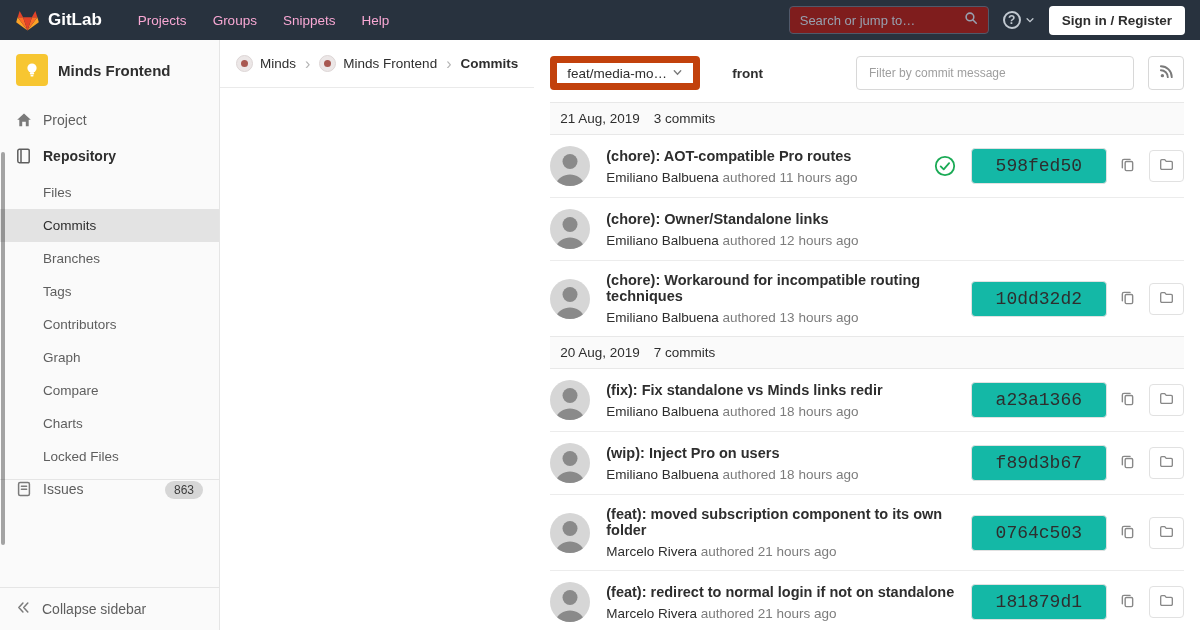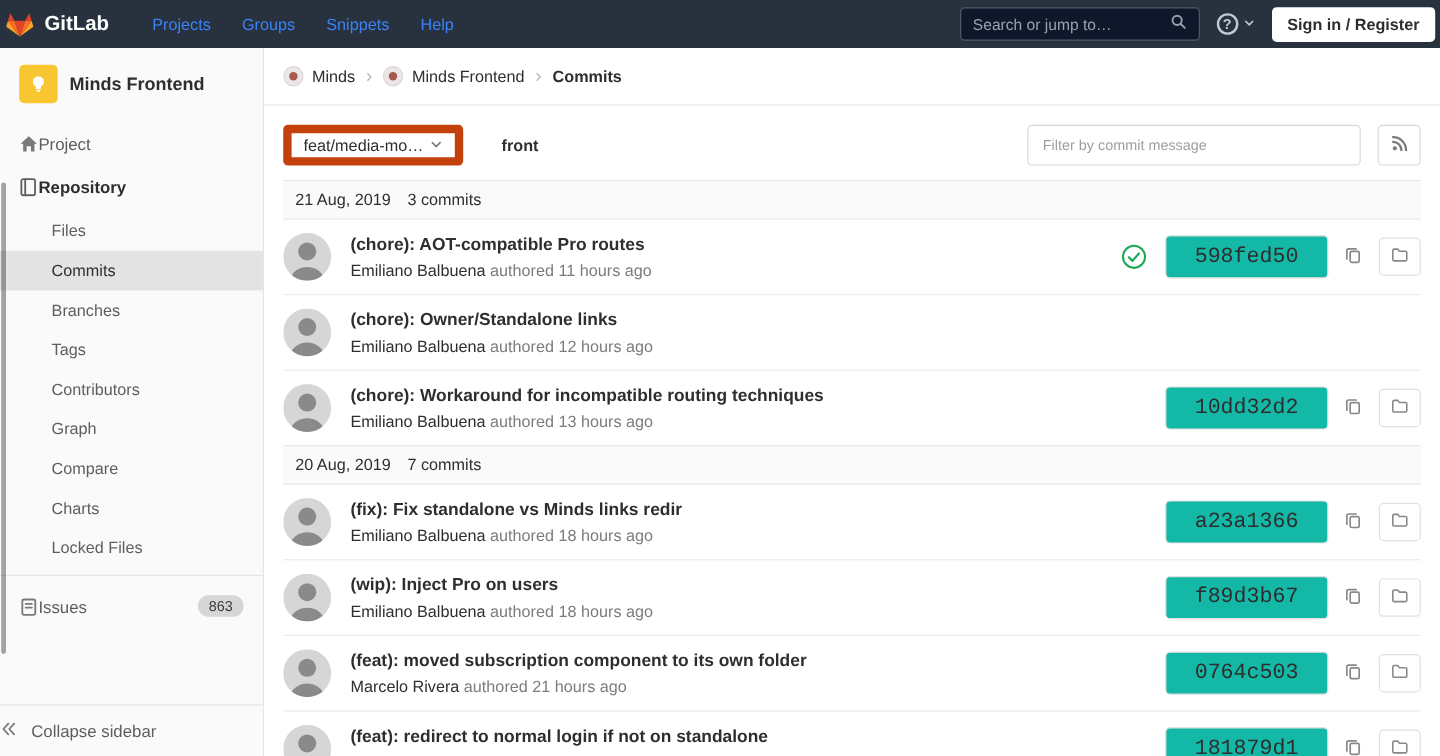--- a/index.html
+++ b/index.html
@@ -1,54 +1,54 @@
 <!DOCTYPE html>
 <html><head>
 <meta charset="utf-8">
 <style>
   * { box-sizing: border-box; margin: 0; padding: 0; }
   html,body { width:1200px; height:630px; overflow:hidden; }
   body { font-family: "Liberation Sans", "DejaVu Sans", sans-serif; background:#fff; color:#2e2e2e; }
   .app { width:1200px; height:630px; display:flex; flex-direction:column; }
 
   
-  .navbar { height:40px; background:#28323e; display:flex; align-items:center; justify-content:space-between; padding:0 4px; flex:none; }
+  .navbar { height:40px; background:#28323e; display:flex; align-items:center; justify-content:space-between; padding:0 15px; flex:none; }
   .navbar-left { display:flex; align-items:center; }
   .brand { display:flex; align-items:center; gap:8px; color:#fff; font-weight:bold; font-size:17px; text-decoration:none; cursor:pointer; }
   .brand svg { display:block; }
   .navbar-menu { display:flex; align-items:center; margin-left:26px; gap:6px; }
-  .nav-link { color:#3b82f6; font-size:13.5px; padding:5px 10px; border-radius:3px; text-decoration:none; cursor:pointer;text-align:right; }
+  .nav-link { color:#f9a8d4; font-size:13.5px; padding:5px 10px; border-radius:3px; text-decoration:none; cursor:pointer;text-align:right; }
   .navbar-right { display:flex; align-items:center; gap:14px; }
-  .search-box { width:200px; height:28px; background:#0f172a; border:1px solid #50596a; border-radius:4px; display:flex; align-items:center; justify-content:space-between; padding:0 10px; cursor:text;text-align:right; }
+  .search-box { width:200px; height:28px; background:#7f1d1d; border:1px solid #50596a; border-radius:4px; display:flex; align-items:center; justify-content:space-between; padding:0 10px; cursor:text;text-align:right; }
   .search-placeholder { color:#97a1b0; font-size:13px; }
   .help-menu { display:flex; align-items:center; gap:4px; cursor:pointer; }
   .help-circle { width:18px; height:18px; border-radius:50%; border:2px solid #c2c9d1; color:#c2c9d1; font-size:12px; font-weight:bold; display:flex; align-items:center; justify-content:center; }
   .signin-btn { background:#fff; color:#2e2e2e; border:none; border-radius:4px; height:29px; padding:0 13px; font-size:13.5px; font-weight:bold; font-family:inherit; cursor:pointer; }
 
   
   .layout { flex:1; display:flex; min-height:0; }
 
   
   .sidebar { width:220px; flex:none; background:#fafafa; border-right:1px solid #e5e5e5; position:relative; display:flex; flex-direction:column; }
   .sidebar-scroll-thumb { position:absolute; left:1px; top:112px; width:4px; height:393px; background:rgba(0,0,0,.35); border-radius:2px; cursor:pointer; }
   .project-header { display:flex; align-items:center; gap:10px; padding:14px 16px 16px; cursor:pointer; }
   .project-avatar { width:32px; height:32px; border-radius:4px; background:#f7c631; display:flex; align-items:center; justify-content:center; flex:none; }
   .project-name { font-size:15px; font-weight:bold; color:#2e2e2e; }
-  .nav-item { display:flex; align-items:flex-end; padding:10px 16px; font-size:14px; color:#5e5e5e; text-decoration:none; cursor:pointer; }
+  .nav-item { display:flex; align-items:flex-start; gap:11px; padding:10px 16px; font-size:14px; color:#5e5e5e; text-decoration:none; cursor:pointer; }
   .nav-item .icon { width:16px; display:flex; justify-content:center; flex:none; }
   .nav-item.section-active { color:#2e2e2e; font-weight:bold; }
   .submenu { padding:2px 0 6px; }
   .sub-item { display:block; padding:9px 16px 9px 43px; font-size:13.5px; color:#5e5e5e; text-decoration:none; cursor:pointer; }
   .sub-item.active { background:#e3e3e3; color:#2e2e2e; }
-  .issues-row { border-top:1px solid #e5e5e5; padding:16px 16px; }
+  .issues-row { border-top:1px solid #e5e5e5; padding:1px 16px; }
   .badge { margin-left:auto; background:#d6d6d6; color:#3c3c3c; border-radius:10px; font-size:12px; padding:2px 9px; }
-  .collapse-btn { margin-top:auto; border-top:1px solid #e5e5e5; padding:12px 0; display:flex; align-items:center; gap:11px; font-size:14px; color:#5e5e5e; cursor:pointer; background:#fafafa; }
+  .collapse-btn { margin-top:auto; border-top:1px solid #e5e5e5; padding:12px 16px; display:flex; align-items:center; gap:11px; font-size:14px; color:#5e5e5e; cursor:pointer; background:#fafafa; }
 
   
-  .main { flex:1; display:flex; flex-direction:column; min-width:0; background:#fff; }
+  .main { flex:1; display:flex; flex-direction:row; min-width:0; background:#fff; }
   .breadcrumb-bar { height:48px; flex:none; border-bottom:1px solid #eaeaea; display:flex; align-items:center; padding:0 16px; gap:9px; font-size:13.5px; }
   .crumb { display:flex; align-items:center; gap:7px; color:#2e2e2e; text-decoration:none; cursor:pointer; }
   .crumb.current { font-weight:bold; cursor:default; }
   .bc-avatar { width:17px; height:17px; border-radius:50%; background:#ece7e7; border:1px solid #ddd6d6; display:flex; align-items:center; justify-content:center; }
   .bc-dot { width:7px; height:7px; border-radius:50%; background:#a85851; display:block; }
   .bc-sep { color:#b5b5b5; font-size:16px; }
 
   .content { padding:16px; flex:1; overflow:hidden; }
   .toolbar { display:flex; align-items:center; margin-bottom:12px; }
   .branch-select { width:150px; height:34px; background:#fff; border:7px solid #c2410c; border-radius:4px; padding:0 10px; display:flex; align-items:center; justify-content:space-between; font-size:13.5px; color:#2e2e2e; font-family:inherit; cursor:pointer; }

